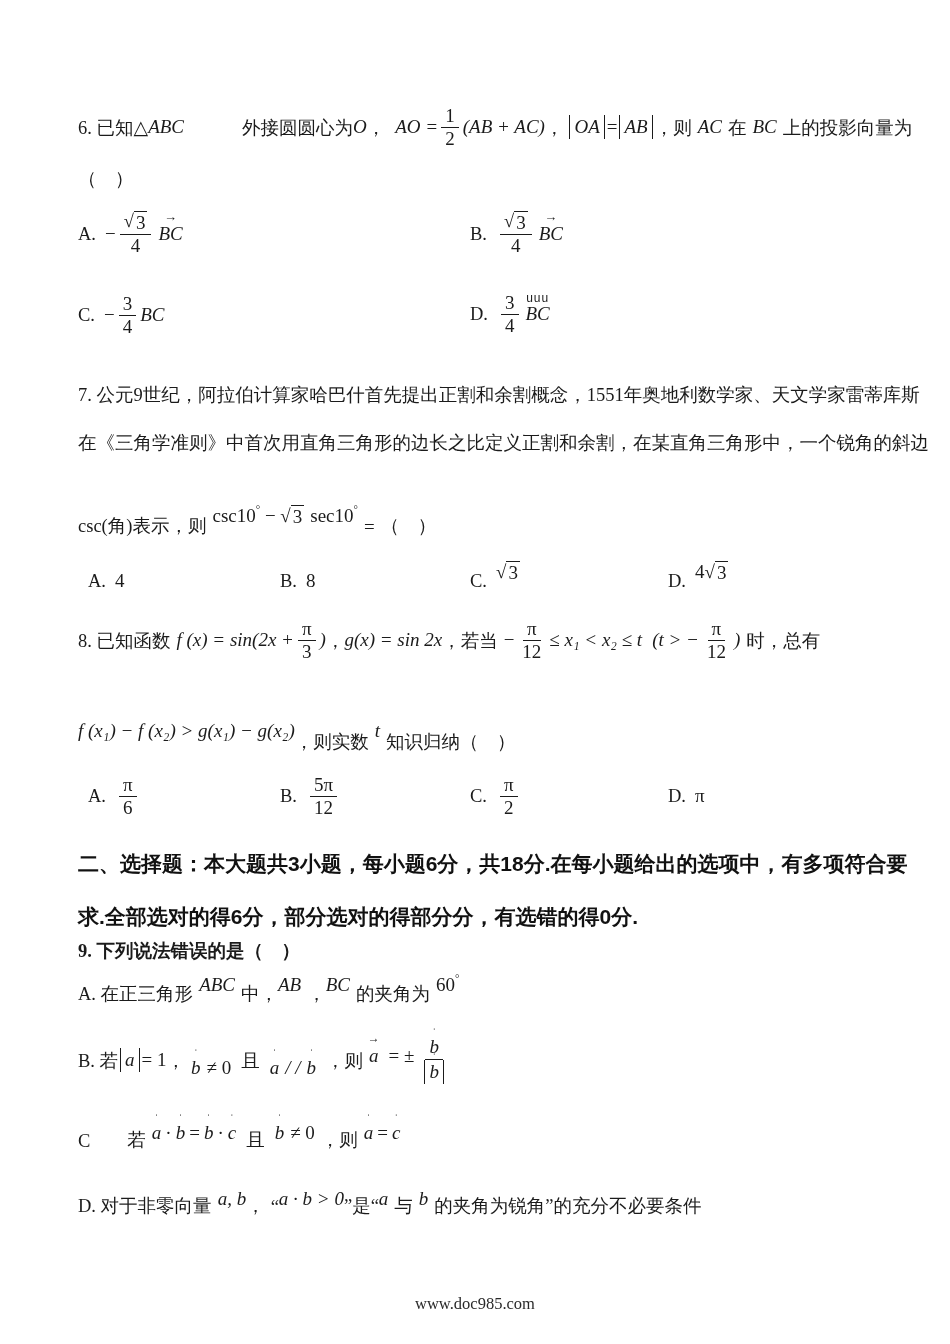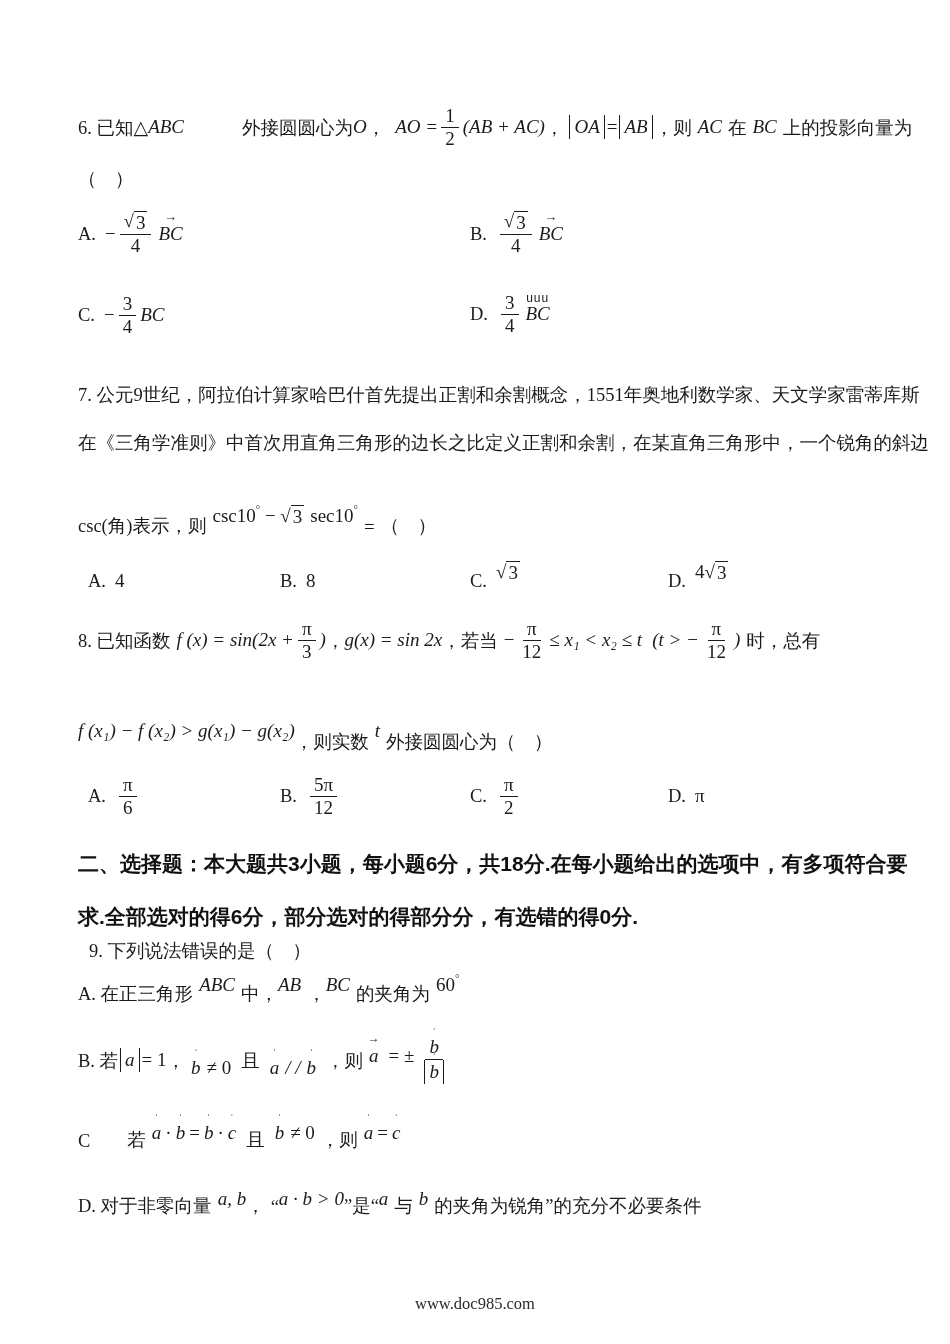--- a/index.html
+++ b/index.html
@@ -55,21 +55,21 @@
   #q8l1{top:606px;left:78px;height:68px;}
   #q8l2{top:704px;left:78px;height:50px;align-items:flex-end;}
   #q8oA{top:766px;left:88px;height:60px;}
   #q8oB{top:766px;left:280px;height:60px;}
   #q8oC{top:766px;left:470px;height:60px;}
   #q8oD{top:766px;left:668px;height:60px;}
   .sec{position:absolute;left:78px;font-family:"Liberation Sans","DejaVu Sans",sans-serif;
        font-weight:bold;font-size:21px;color:#111;white-space:nowrap;}
   #sec2a{top:850px;}
   #sec2b{top:903px;}
-  #q9s{top:938px;left:89px;}
+  #q9s{top:938px;left:78px;font-weight:bold;}
   #q9a{top:960px;left:78px;height:46px;align-items:flex-end;}
   #q9b{top:1022px;left:78px;height:76px;}
   #q9c{top:1106px;left:78px;height:46px;align-items:flex-end;}
   #q9d{top:1170px;left:78px;height:48px;align-items:flex-end;font-family:Liberation Serif, serif;}
   #footer{top:1294px;left:0;width:950px;justify-content:center;gap:26px;
           font-size:16.5px;color:#2a2a2a;}
 </style>
 </head>
 <body>
 
@@ -217,21 +217,21 @@
       <span class="den mup">12</span>
     </span>
     <span class="math">)</span>
     <span class="cn sp6">时，总有</span>
   </div>
 
   <div class="row" id="q8l2">
     <span class="math up12">f (x₁) − f (x₂) &gt; g(x₁) − g(x₂)</span>
     <span class="cn">，则实数</span>
     <span class="math up12 sp6">t</span>
-    <span class="cn sp6">外接圆圆心为（　）</span>
+    <span class="cn sp6">知识归纳（　）</span>
   </div>
 
   <div class="row" id="q8oA">
     <span class="opt-label">A.</span>
     <span class="frac">
       <span class="num mup">π</span>
       <span class="den mup">6</span>
     </span>
   </div>
   <div class="row" id="q8oB">

